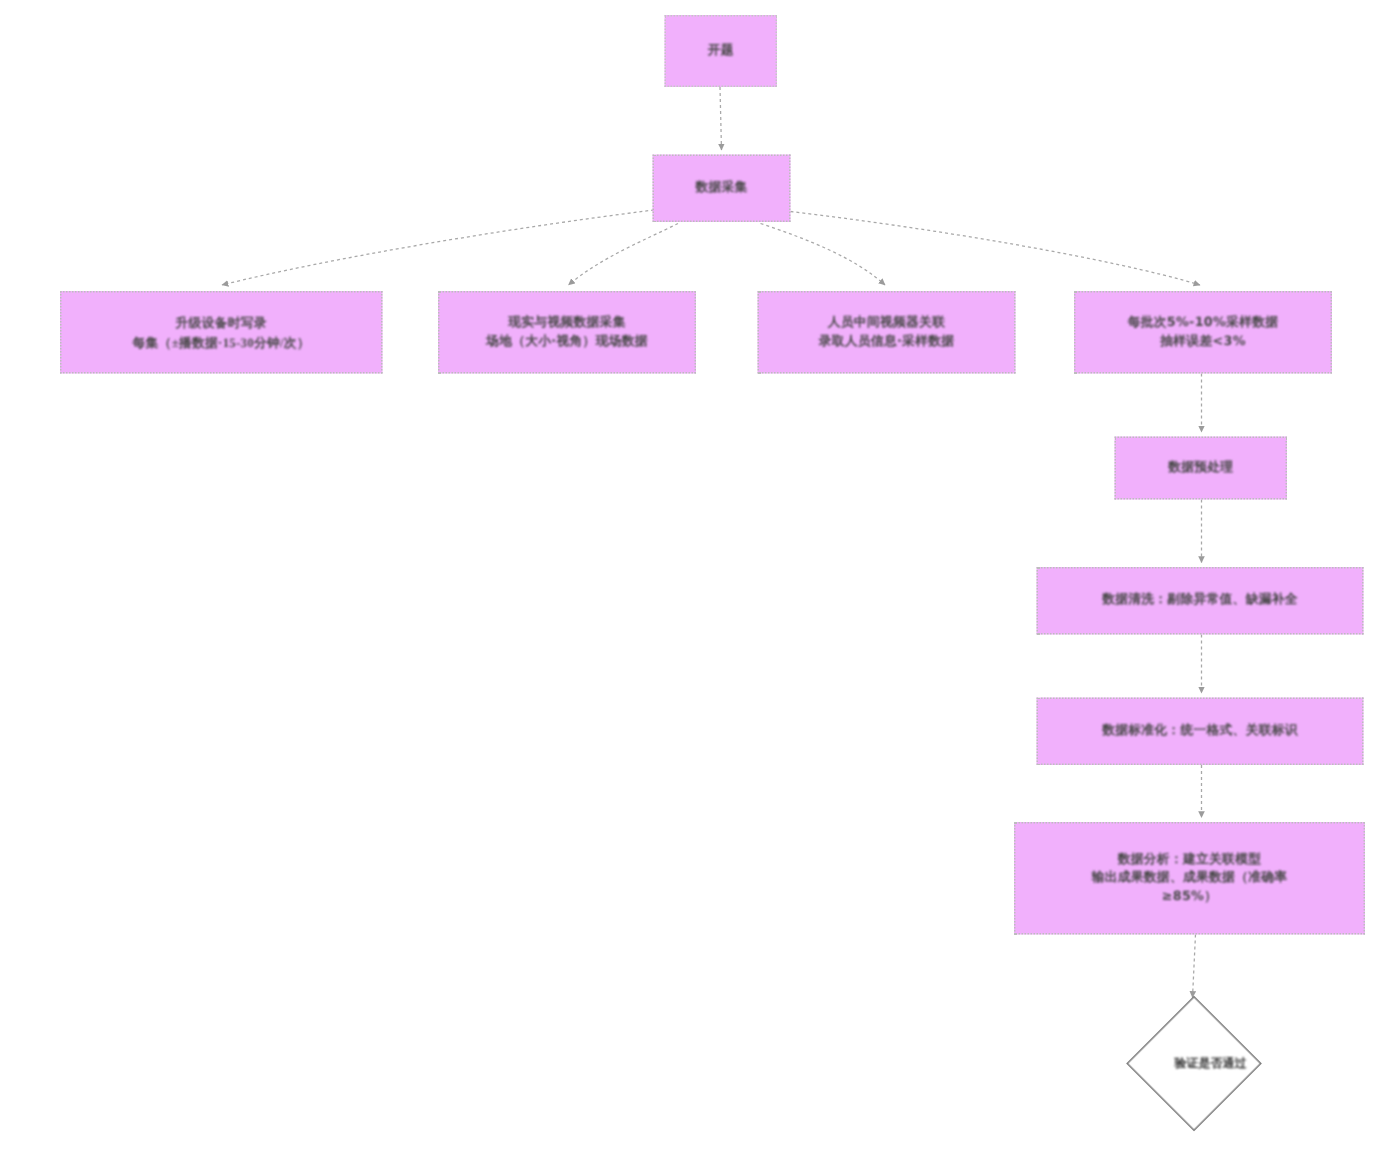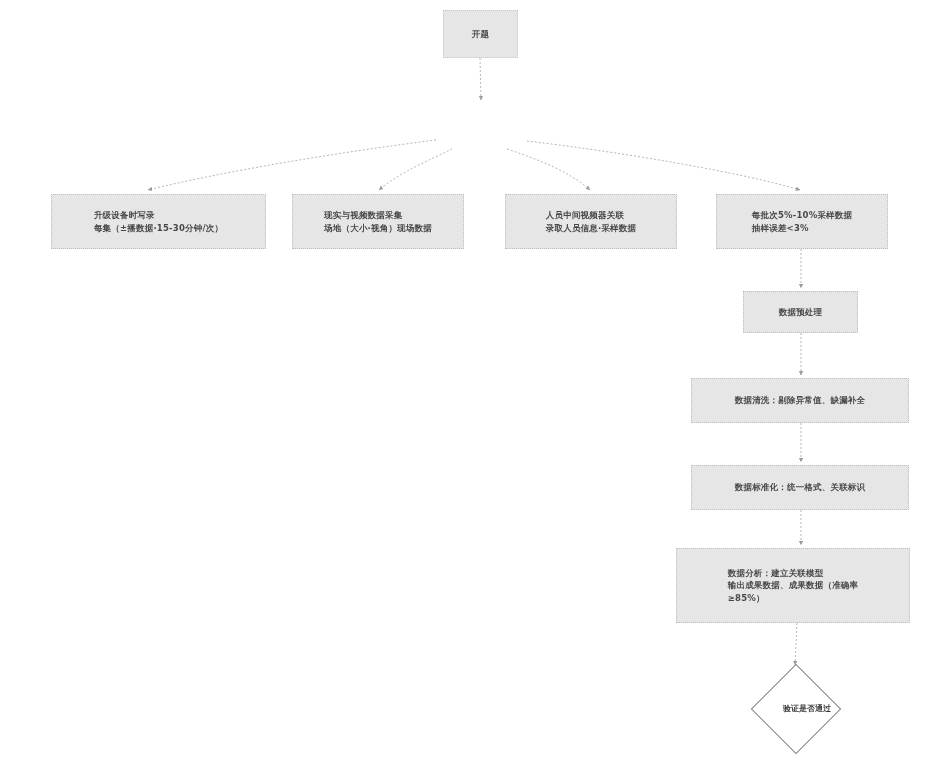--- a/index.html
+++ b/index.html
@@ -24,25 +24,26 @@
   svg.edges {
     position: absolute;
     left: 0; top: 0;
     width: 930px;
     height: 773px;
     pointer-events: none;
   }
   .node {
     position: absolute;
     box-sizing: border-box;
-    background: #e5e5e5;
+    background: #f0abfc;
     border: 1px dotted #b9b9b9;
     display: flex;
     align-items: center;
     justify-content: center;
+    text-align: center;
     line-height: 1.45;
     font-size: 8.5px;
     color: #3a3a3a;
     letter-spacing: 0.2px;
     filter: blur(0.35px);
     opacity: 0.93;
   }
   .node .node-text {
     display: block;
     white-space: pre-line;
@@ -115,22 +116,25 @@
       <path d="M801,510 L801,545"></path>
 
       <path d="M797,623 L795,665"></path>
     </g>
   </svg>
 
   <div class="node start" style="left:443px; top:10px; width:75px; height:48px;">
     <span class="node-text">开题</span>
   </div>
 
+  <div class="node" style="left:435px; top:103px; width:92px; height:45px;">
+    <span class="node-text">数据采集</span>
+  </div>
 
-  <div class="node" style="left:51px; top:194px; width:215px; height:55px;">
+  <div class="node" style="left:40px; top:194px; width:215px; height:55px;font-family:Liberation Serif, serif;">
     <span class="node-text">升级设备时写录
 每集（±播数据·15-30分钟/次）</span>
   </div>
 
   <div class="node" style="left:292px; top:194px; width:172px; height:55px;">
     <span class="node-text">现实与视频数据采集
 场地（大小·视角）现场数据</span>
   </div>
 
   <div class="node" style="left:505px; top:194px; width:172px; height:55px;">

